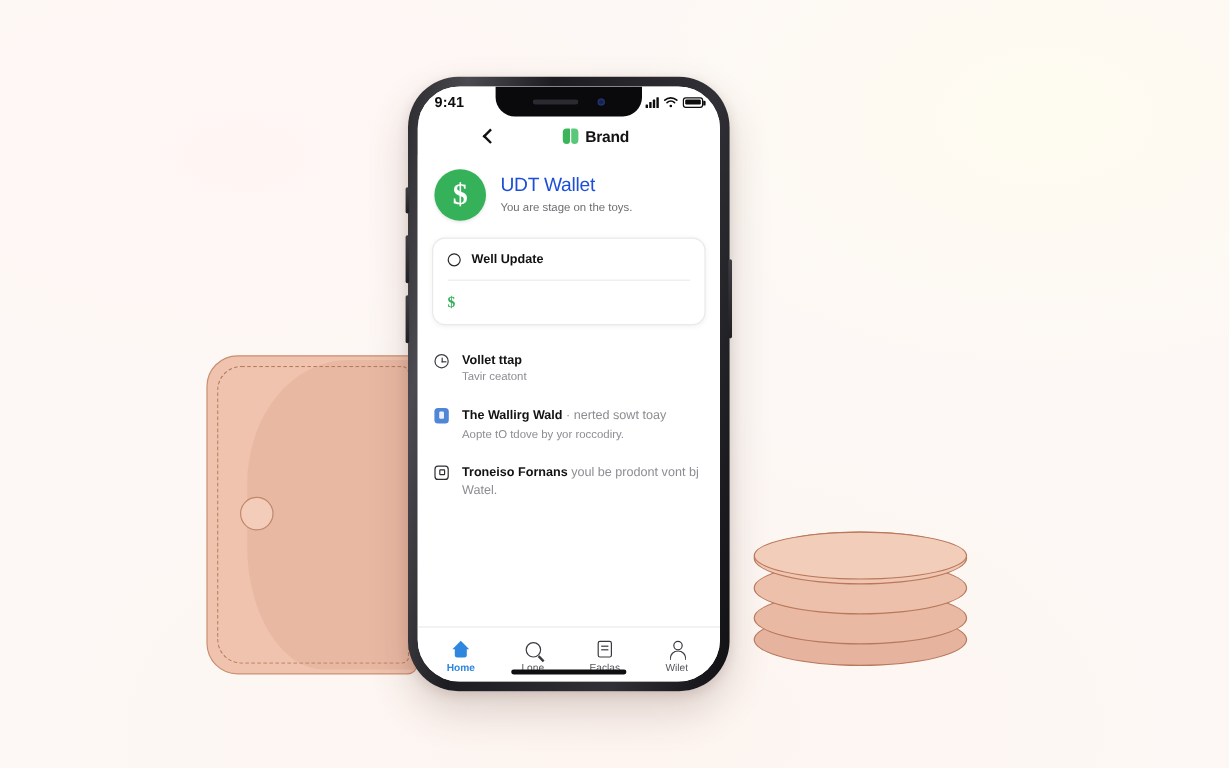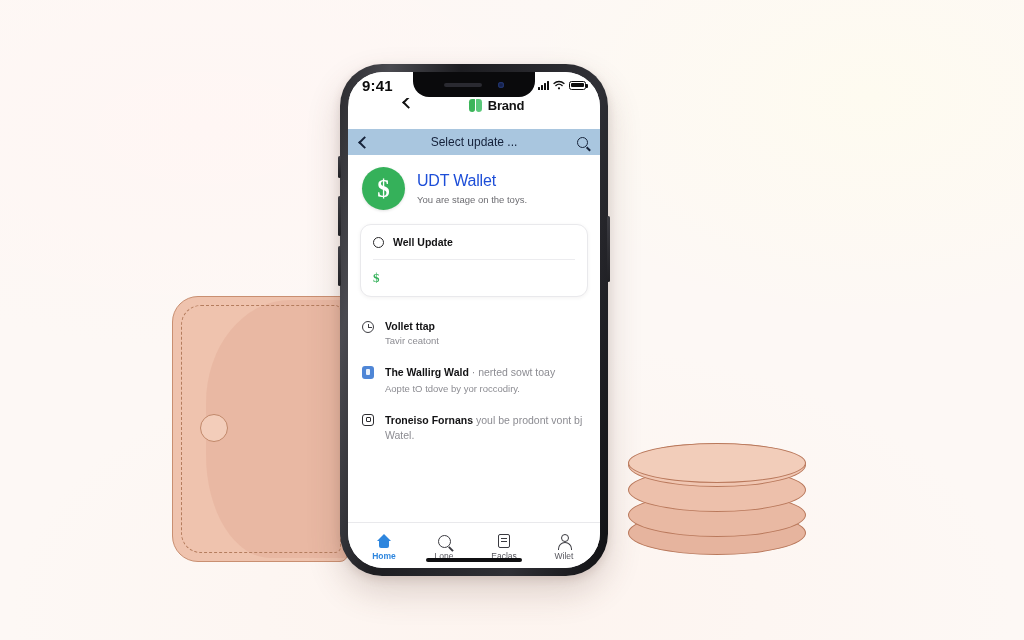--- a/index.html
+++ b/index.html
@@ -90,33 +90,33 @@
   }
   .speaker { width:38px; height:4px; background:#2a2a31; border-radius:3px; }
   .frontcam { width:6px; height:6px; border-radius:50%; background:#15204a; box-shadow:inset 0 0 2px #3a5cb8; }
 
   
   .statusbar {
     height:26px; flex:0 0 26px; display:flex; align-items:center;
     justify-content:space-between; padding:0 14px; position:relative; z-index:20;
     background:#fff;
   }
-  .clock { font-size:15px; font-weight:700; color:#0d0d0d; letter-spacing:.2px; }
+  .clock { font-size:12px; font-weight:700; color:#0d0d0d; letter-spacing:.2px; }
   .status-icons { display:flex; align-items:center; gap:4px; }
   .bars { display:flex; align-items:flex-end; gap:1px; height:9px; }
   .bars i { display:block; width:2px; background:#0d0d0d; border-radius:.5px; }
   .bars i:nth-child(1){height:3px}.bars i:nth-child(2){height:5px}
   .bars i:nth-child(3){height:7px}.bars i:nth-child(4){height:9px}
   .battery { width:17px; height:9px; border:1.2px solid #0d0d0d; border-radius:2.5px; position:relative; }
   .battery::after { content:""; position:absolute; right:-3px; top:2.4px; width:1.6px; height:4px; background:#0d0d0d; border-radius:0 1px 1px 0; }
   .battery i { position:absolute; inset:1.2px; background:#0d0d0d; border-radius:1px; }
 
   
   .brandbar {
-    height:31px; flex:0 0 31px; display:flex; 
+    height:31px; flex:0 0 31px; display:flex; align-items:center;
     padding:0 12px; background:#fff; position:relative;margin-left:44px;
   }
   .chev-back {
     width:9px; height:9px; border-left:2px solid #111; border-bottom:2px solid #111;
     transform:rotate(45deg); cursor:pointer;
   }
   .brand-center {
     position:absolute; left:0; right:0; display:flex; align-items:center;
     justify-content:center; gap:5px; pointer-events:none;
   }
@@ -286,25 +286,20 @@
       <div class="chev-back"></div>
       <div class="brand-center">
         <div class="brand-logo">
           <span class="leaf-l"></span>
             <span class="leaf-r"></span>
         </div>
         <div class="brand-name">Brand</div>
       </div>
     </div>
 
-    <div class="selectbar">
-      <div class="chev-back"></div>
-      <div class="select-text">Select update ...</div>
-      <div class="mag"></div>
-    </div>
 
     <div class="content">
 
       <div class="hero">
         <div class="hero-avatar">
           <span>$</span>
         </div>
         <div>
           <div class="hero-title">UDT Wallet</div>
           <div class="hero-sub">You are stage on the toys.</div>

